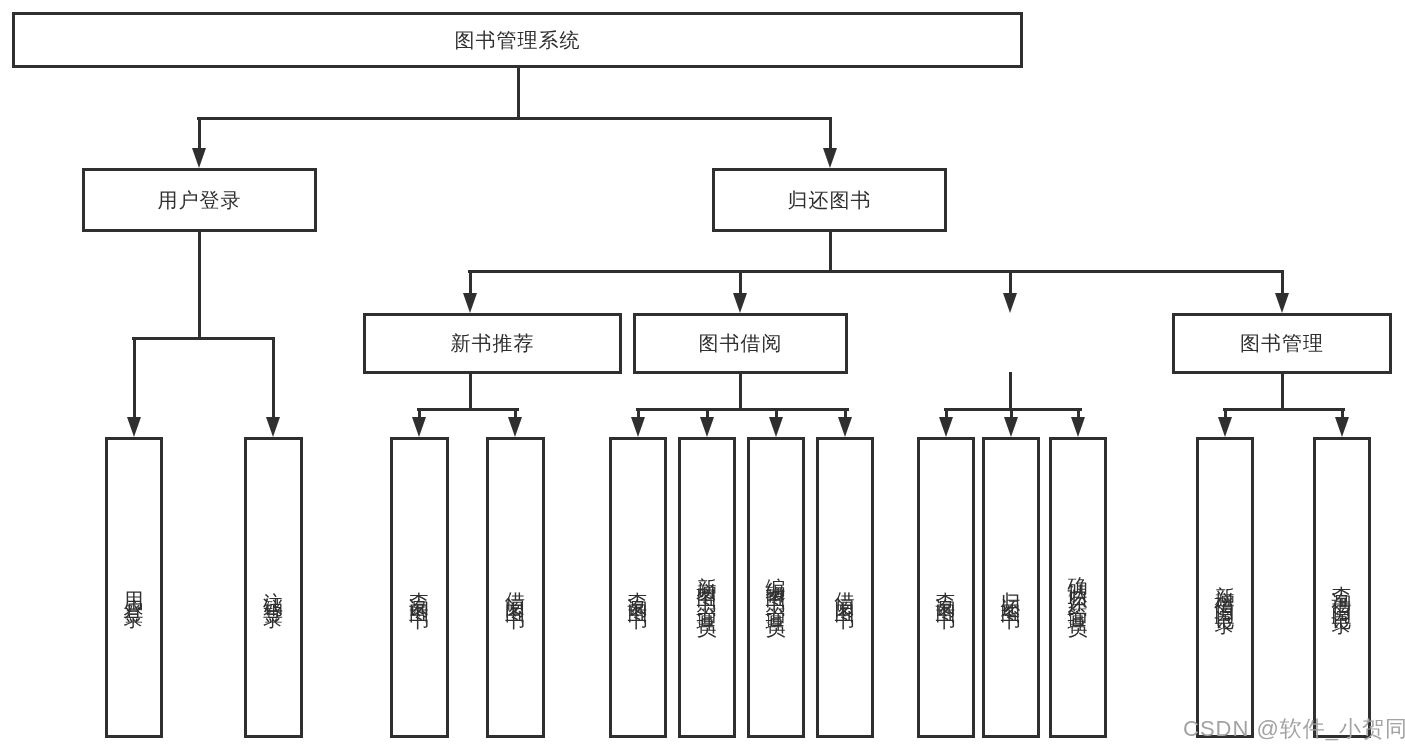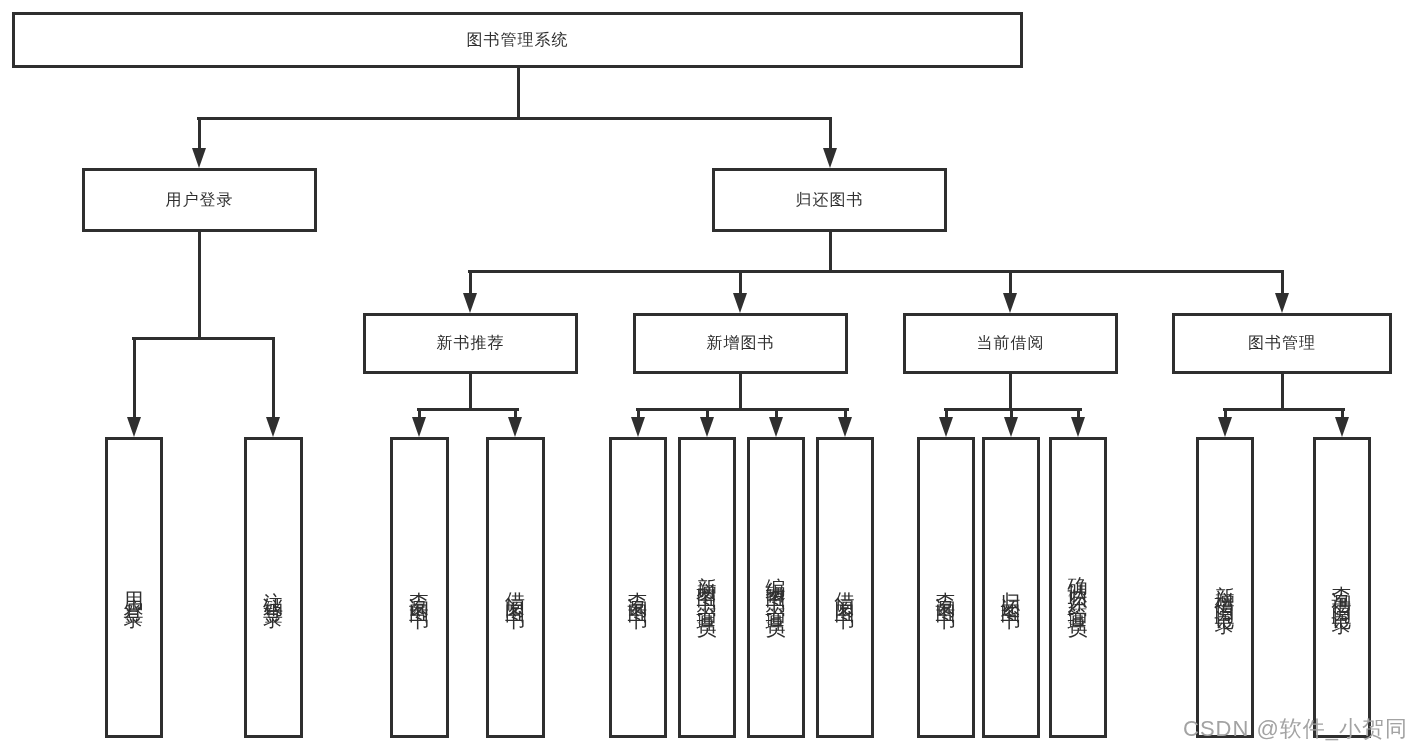--- a/index.html
+++ b/index.html
@@ -19,21 +19,21 @@
     color: var(--text);
   }
   .node {
     position: absolute;
     box-sizing: border-box;
     border: 3px solid var(--line);
     background: var(--bg);
     display: flex;
     align-items: center;
     justify-content: center;
-    font-size: 16px;
+    font-size: 20px;
     letter-spacing: 1px;
     color: var(--text);
   }
   .leaf {
     writing-mode: vertical-rl;
     text-orientation: mixed;
     letter-spacing: 6px;
     line-height: 1.1;
     font-size: 20px;
     text-align: center;
@@ -96,28 +96,25 @@
   <div class="hline" style="left:468px; top:270px; width:816px;"></div>
   <div class="vline" style="left:469px; top:270px; height:25px;"></div>
   <div class="arrow" style="left:463px; top:293px;"></div>
   <div class="vline" style="left:739px; top:270px; height:25px;"></div>
   <div class="arrow" style="left:733px; top:293px;"></div>
   <div class="vline" style="left:1009px; top:270px; height:25px;"></div>
   <div class="arrow" style="left:1003px; top:293px;"></div>
   <div class="vline" style="left:1281px; top:270px; height:25px;"></div>
   <div class="arrow" style="left:1275px; top:293px;"></div>
 
-  <div class="node" style="left:363px; top:313px; width:215px; height:61px;text-align:right;">
+  <div class="node" style="left:363px; top:313px; width:259px; height:61px;text-align:right;">
     <span>新书推荐</span>
   </div>
   <div class="node" style="left:633px; top:313px; width:215px; height:61px;">
-    <span>新增图书</span>
-  </div>
-  <div class="node" style="left:903px; top:313px; width:215px; height:61px;">
-    <span>当前借阅</span>
+    <span>图书借阅</span>
   </div>
   <div class="node" style="left:1172px; top:313px; width:220px; height:61px;">
     <span>图书管理</span>
   </div>
 
   <div class="vline" style="left:469px; top:372px; height:38px;"></div>
   <div class="hline" style="left:417px; top:408px; width:102px;"></div>
   <div class="vline" style="left:418px; top:408px; height:12px;"></div>
   <div class="arrow" style="left:412px; top:417px;"></div>
   <div class="vline" style="left:514px; top:408px; height:12px;"></div>

